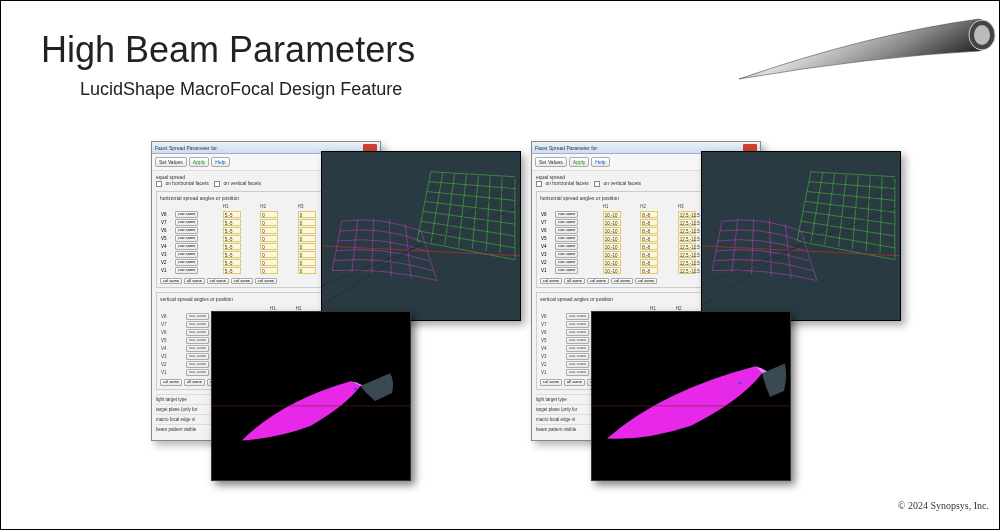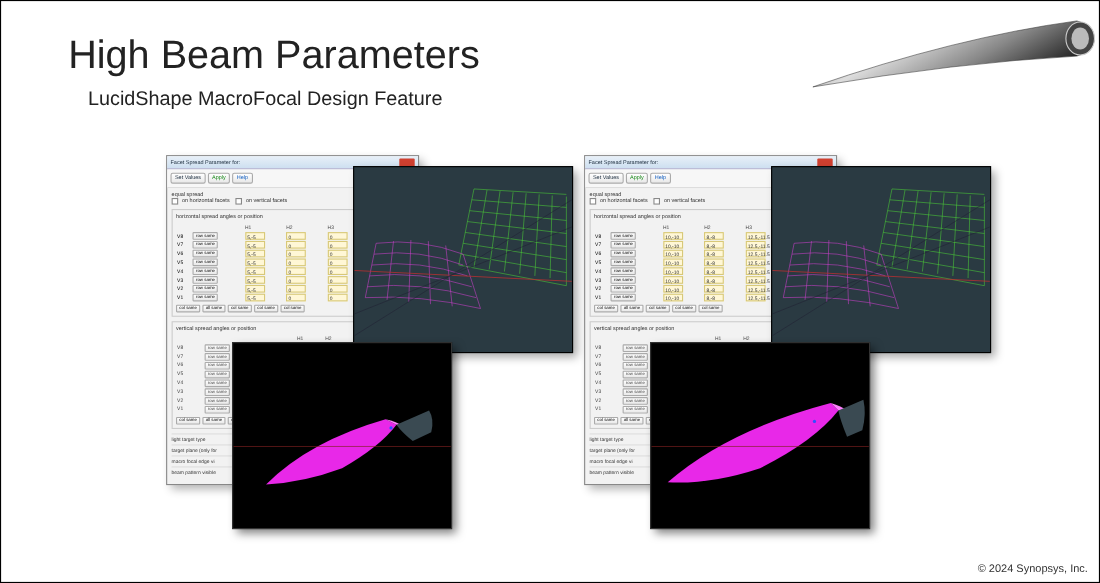--- a/index.html
+++ b/index.html
@@ -8,21 +8,21 @@
     height: 530px;
     background: #fff;
     border: 1px solid #000;
     font-family: Arial, Helvetica, sans-serif;
     position: relative;
     overflow: hidden;
   }
   .title {
     position: absolute;
     top: 28px;
-    left: 61px;
+    left: 40px;
     font-size: 36px;
     font-weight: 400;
     color: #222;
   }
   .subtitle {
     position: absolute;
     top: 78px;
     left: 48px;
     font-size: 18px;
     font-weight: 400;
@@ -31,24 +31,25 @@
   }
   .logo {
     position: absolute;
     top: 8px;
     right: 0;
     width: 280px;
     height: 80px;
   }
   .copyright {
     position: absolute;
-    bottom: 6px;
+    bottom: 18px;
     right: 10px;
     font-size: 10px;
     color: #333;
+    font-family: Liberation Serif, serif;
   }
   
   .cluster {
     position: absolute;
     width: 370px;
     height: 340px;
   }
   .cluster.left { left: 150px; top: 140px; }
   .cluster.right { left: 530px; top: 140px; }
 

